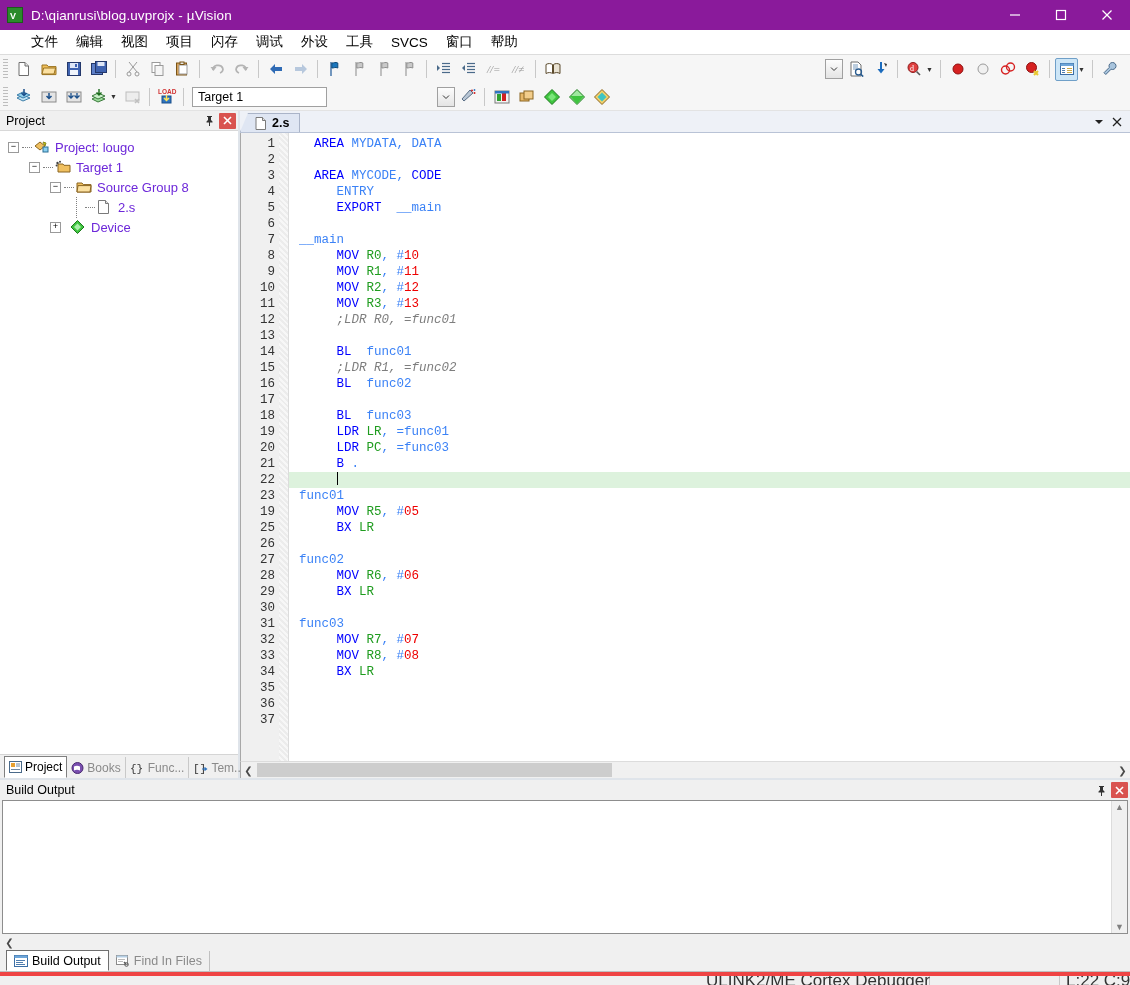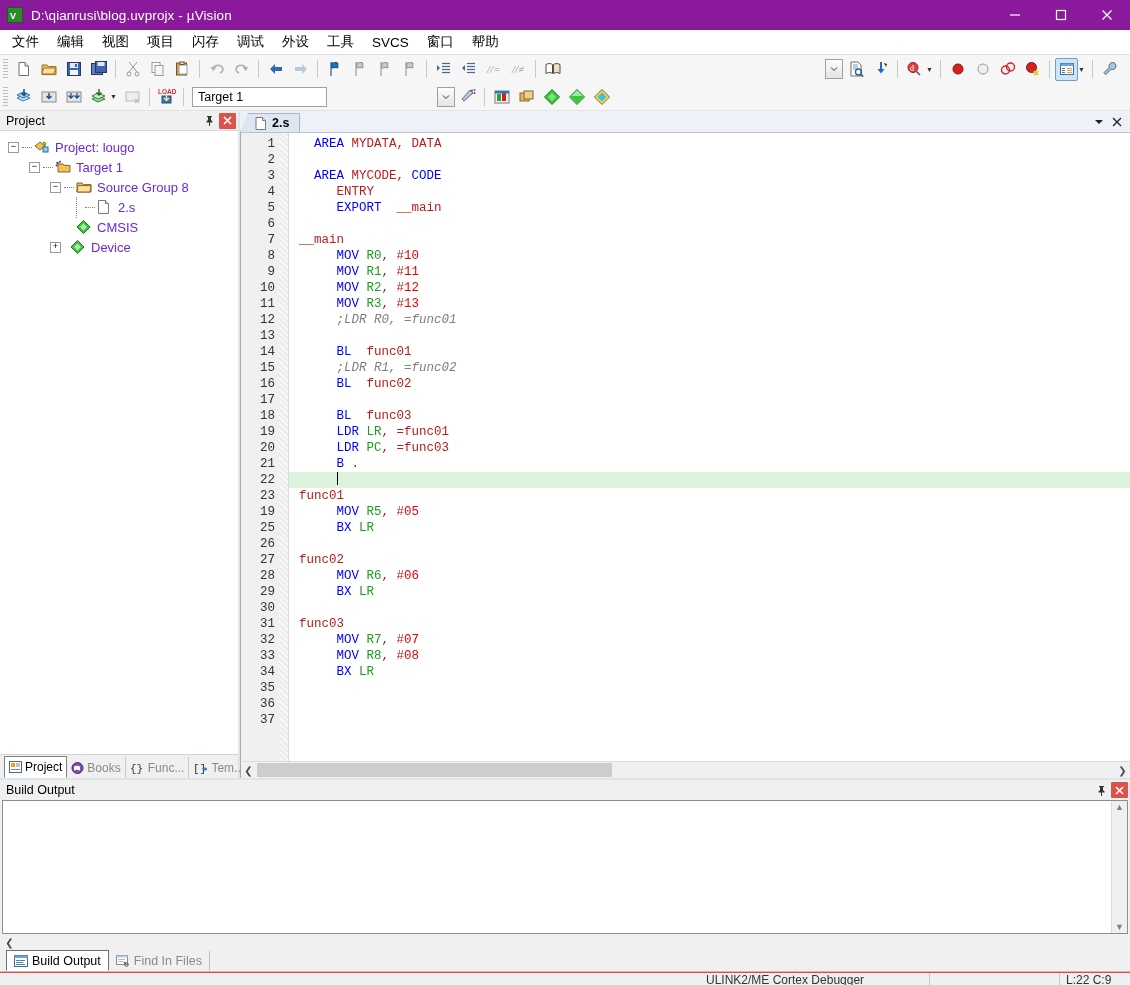--- a/index.html
+++ b/index.html
@@ -42,21 +42,21 @@
     color: #ffffff; font-size: 13px;
   }
 
   
   #menubar {
     height: 25px;
     background: #ffffff;
     display: flex;
     align-items: center;
     border-bottom: 1px solid #dcdcdc;
-    padding-left: 3px;
+    padding-left: 22px;
   }
   .menu-item {
     padding: 3px 9px;
     font-size: 13.5px;
     color: #000;
     white-space: nowrap;
     cursor: default;
   }
 
   
@@ -285,21 +285,21 @@
     position: relative;
     padding-left: 10px;
   }
   .cline { height: 16px; line-height: 16px; }
   .cline.hl { background: #ddf2dd; margin-left: -10px; padding-left: 10px; }
   .lnrow { height: 16px; line-height: 16px; }
   .kw  { color: #0000ff; }
   .reg { color: #1f9c1f; }
   .num { color: #ee0000; }
   .cmt { color: #7e7e7e; font-style: italic; }
-  .plain { color: #b91c1c; }
+  .plain { color: #3b82f6; }
   #caret {
     display: inline-block;
     width: 1px; height: 13px;
     background: #000;
     vertical-align: -2px;
   }
   #hscroll {
     height: 17px;
     background: #f0f0f0;
     border-top: 1px solid #dcdcdc;
@@ -379,22 +379,22 @@
     border: 1px solid #6f6f6f;
     border-bottom-color: #fff;
     height: 21px;
   }
 
   
   #statusbar {
     height: 14px;
     background: #f0f0f0;
     display: flex; align-items: center;
-    border-top: 1px solid #ef4444;
-    font-size: 12px;
+    border-top: 4px solid #ef4444;
+    font-size: 17px;
     color: #333;
     overflow: hidden;
   }
   .status-cell {
     border-right: 1px solid #c8c8c8;
     padding: 0 6px;
     height: 14px;
     display: flex; align-items: center;
     white-space: nowrap;
   }
@@ -883,31 +883,20 @@
           <div class="dots"></div>
           <div class="ticon">
             <svg width="13" height="14" viewBox="0 0 13 14">
                 <path d="M1.5 0.5h7L11.5 3.5v10h-10z" fill="#fff" stroke="#7a7a7a"></path>
                 <path d="M8.5 0.5V3.5h3" fill="#e0e0e0" stroke="#7a7a7a"></path>
               </svg>
           </div>
           <div class="tlabel">2.s</div>
         </div>
 
-        <div class="tnode" style="padding-left:42px">
-          <div class="expander empty"></div>
-          <div style="width:12px"></div>
-          <div class="ticon">
-            <svg width="15" height="14" viewBox="0 0 15 14">
-                <path d="M7.5 0.5L14 7l-6.5 6.5L1 7z" fill="#3fc43f" stroke="#1d7a1d"></path>
-                <path d="M7.5 3.5L11 7l-3.5 3.5L4 7z" fill="#aaf0aa"></path>
-              </svg>
-          </div>
-          <div class="tlabel">CMSIS</div>
-        </div>
 
         <div class="tnode" style="padding-left:42px">
           <div class="expander">+</div>
           <div style="width:6px"></div>
           <div class="ticon">
             <svg width="15" height="14" viewBox="0 0 15 14">
                 <path d="M7.5 0.5L14 7l-6.5 6.5L1 7z" fill="#3fc43f" stroke="#1d7a1d"></path>
                 <path d="M7.5 3.5L11 7l-3.5 3.5L4 7z" fill="#aaf0aa"></path>
               </svg>
           </div>

